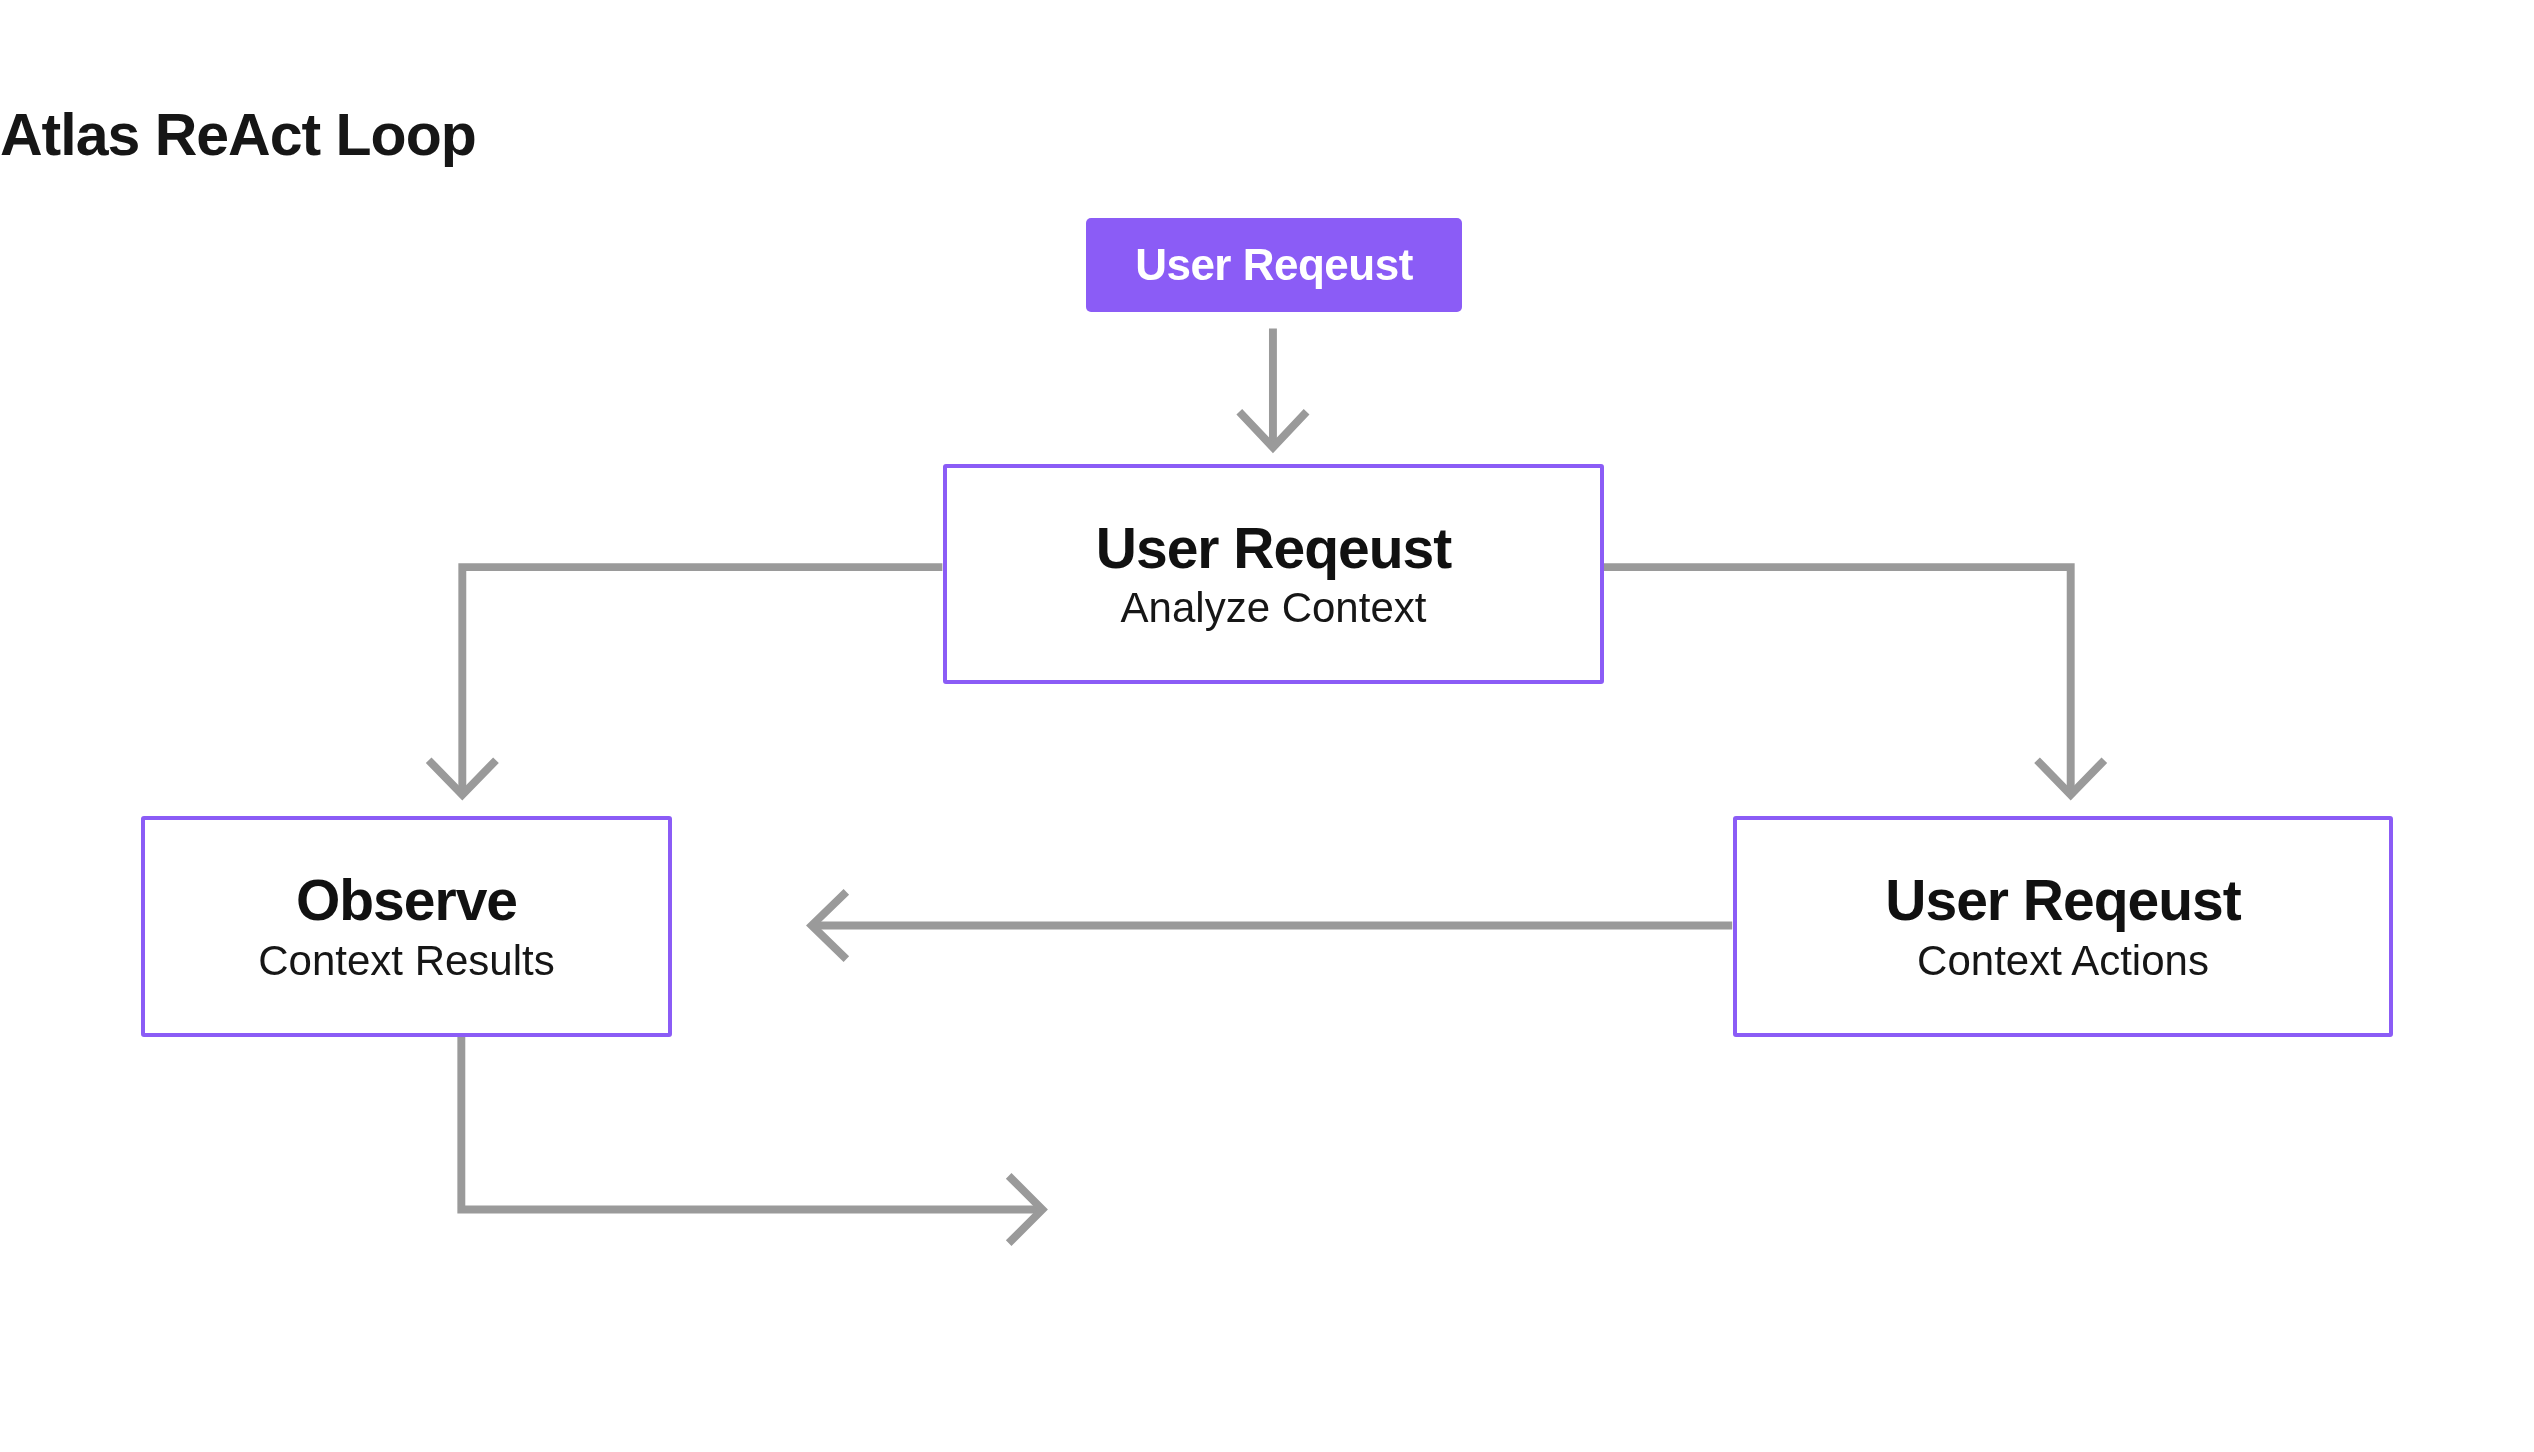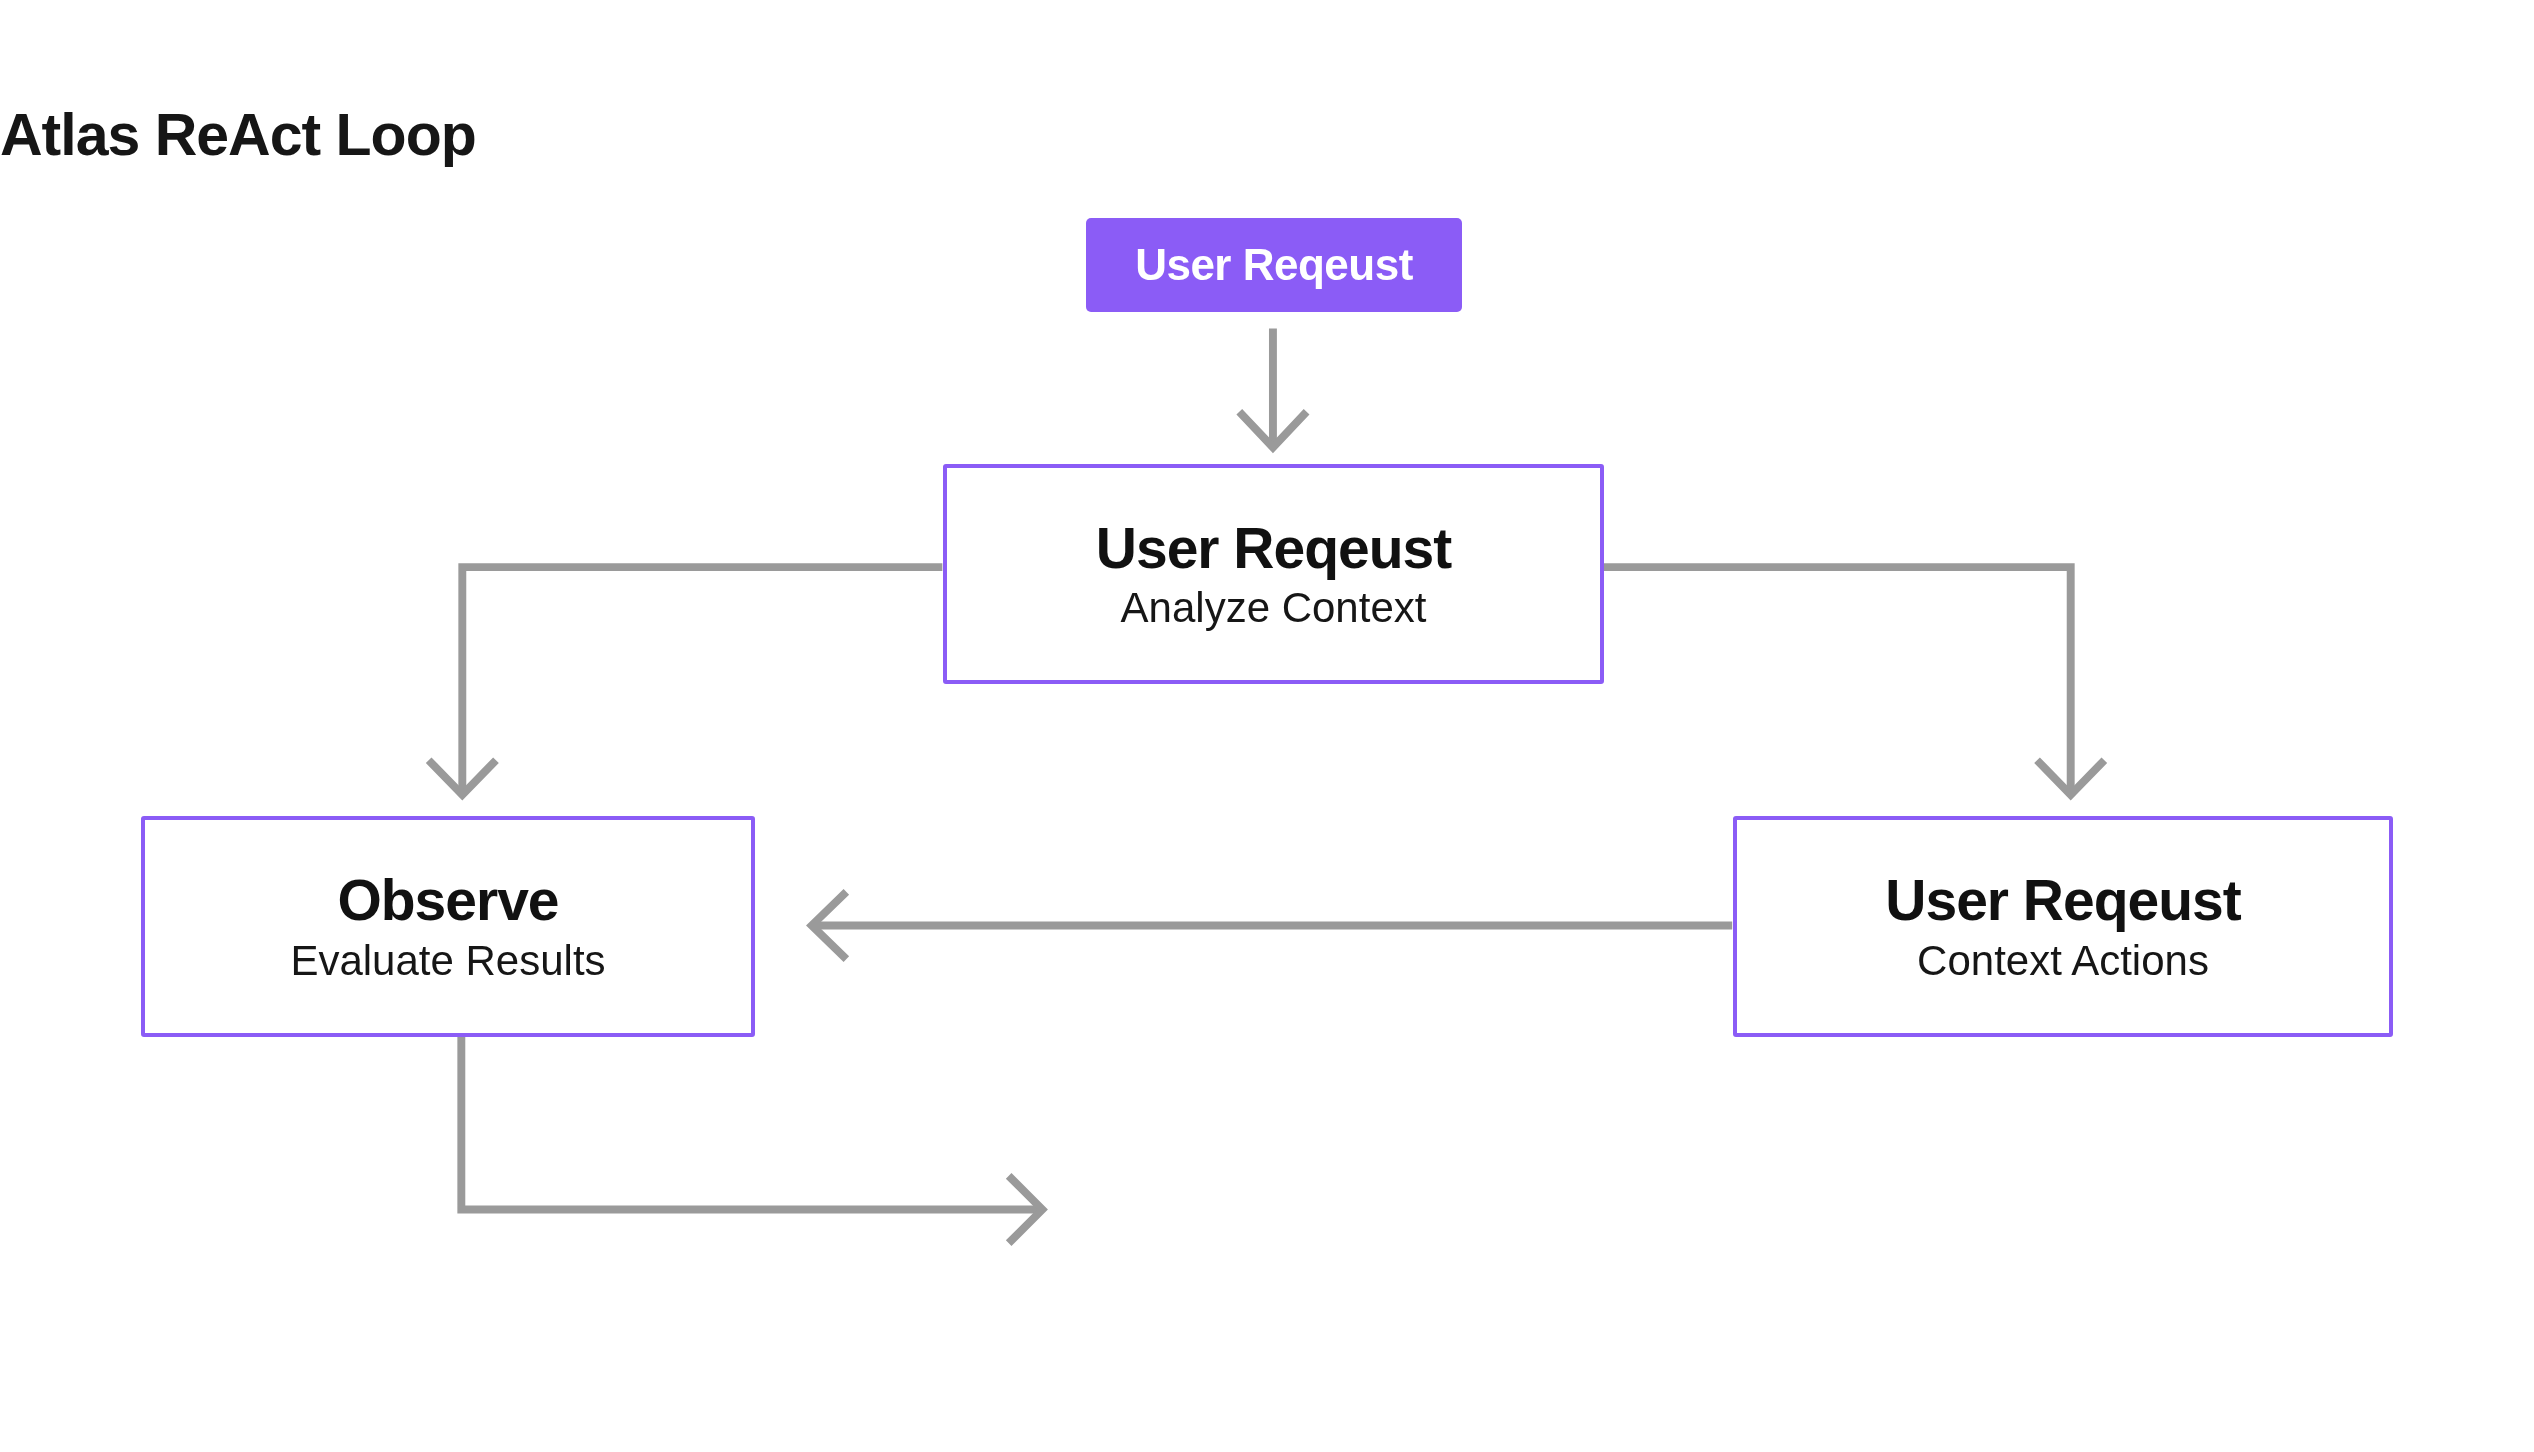--- a/index.html
+++ b/index.html
@@ -73,21 +73,21 @@
   }
   .box-reason {
     left: 943px;
     top: 464px;
     width: 661px;
     height: 220px;
   }
   .box-observe {
     left: 141px;
     top: 816px;
-    width: 614px;
+    width: 531px;
     height: 221px;
   }
   .box-act {
     left: 1733px;
     top: 816px;
     width: 660px;
     height: 221px;
   }
   .box-title {
     font-size: 57px;
@@ -153,21 +153,21 @@
     <span>User Reqeust</span>
   </div>
 
   <div class="outbox box-reason">
     <div class="box-title">User Reqeust</div>
     <div class="box-sub">Analyze Context</div>
   </div>
 
   <div class="outbox box-observe">
     <div class="box-title">Observe</div>
-    <div class="box-sub">Evaluate Results</div>
+    <div class="box-sub">Context Results</div>
   </div>
 
   <div class="outbox box-act">
     <div class="box-title">User Reqeust</div>
     <div class="box-sub">Context Actions</div>
   </div>
 
 
 
 </div>

